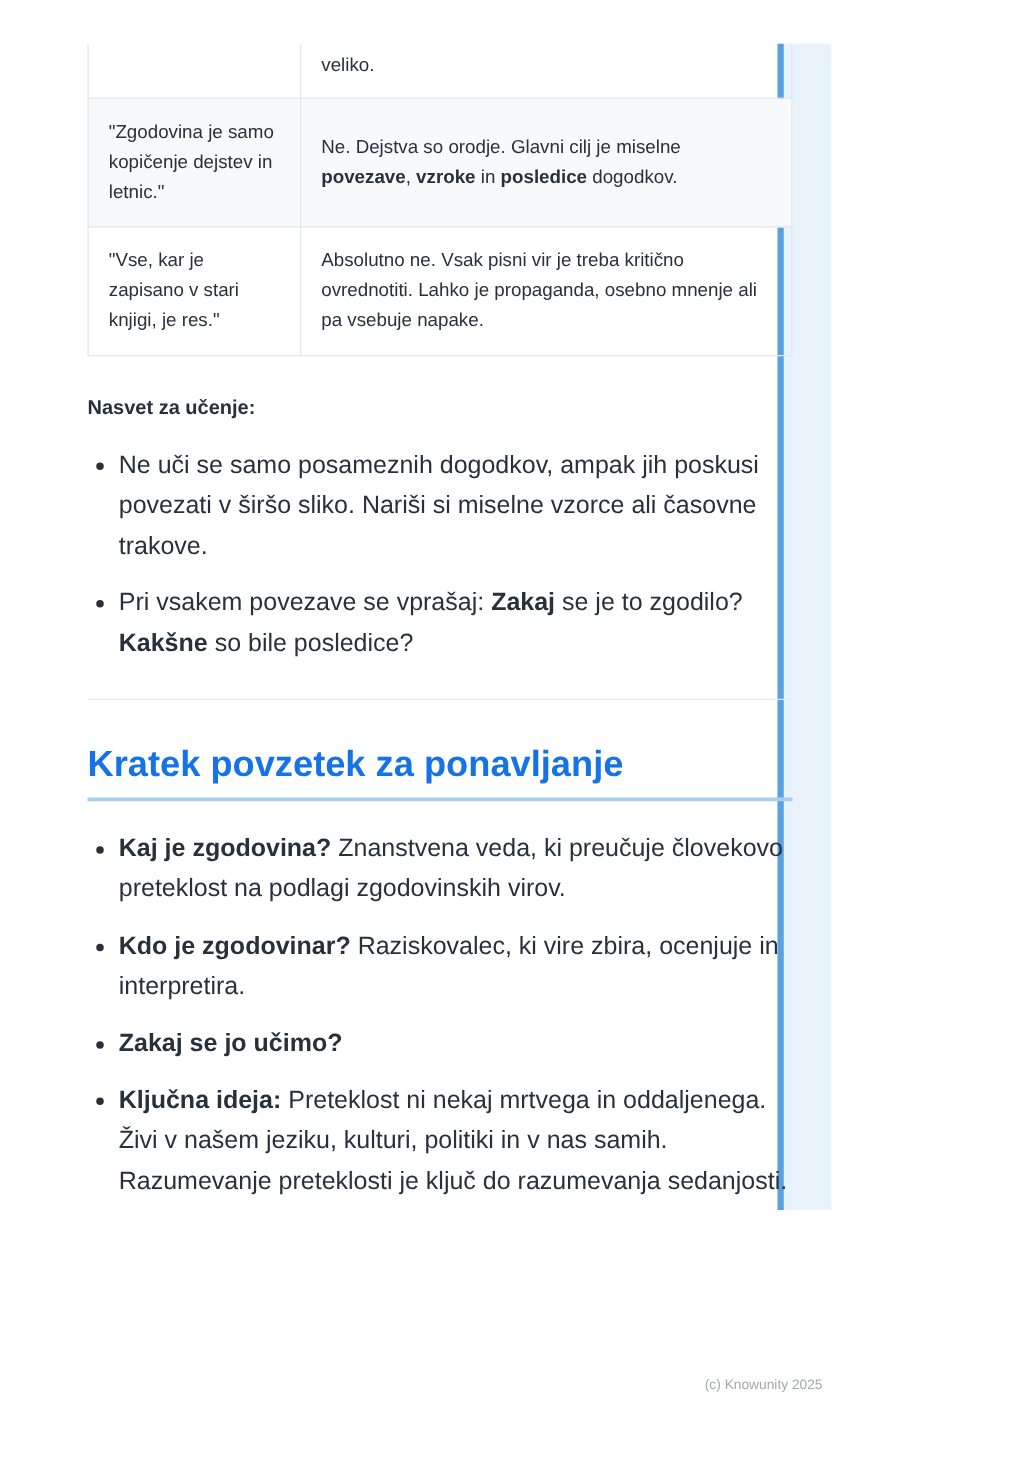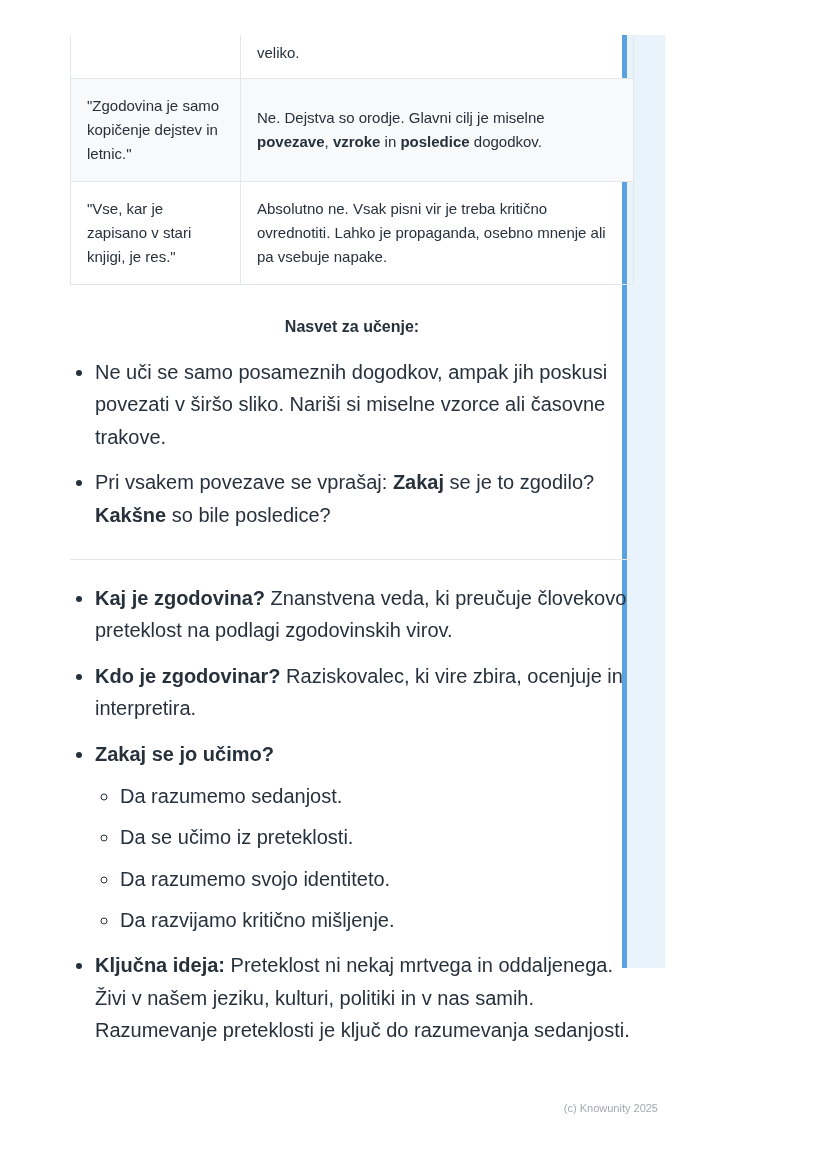--- a/index.html
+++ b/index.html
@@ -23,21 +23,21 @@
   }
   table.misc td {
     border: 1px solid #e3e6ea;
     padding: 15px 16px;
     vertical-align: middle;
   }
   table.misc td.lcol { width: 170px; }
   tr.partial td { border-top: none; padding-top: 6px; padding-bottom: 13px; vertical-align: top; }
   tr.shaded { background: #f7f9fb; }
 
-  .tip-heading { margin-top: 33px; font-size: 16px; font-weight: bold; text-align: center; }
+  .tip-heading { margin-top: 33px; font-size: 16px; font-weight: bold; }
 
   ul.bullets {
     margin-top: 20px;
     padding-left: 25px;
     font-size: 20px;
     line-height: 1.62;
     list-style: disc outside;
   }
   ul.bullets > li { margin-bottom: 13px; }
   ul.bullets ul.sub {
@@ -120,32 +120,27 @@
 
     <p class="tip-heading">Nasvet za učenje:</p>
 
     <ul class="bullets">
       <li><span>Ne uči se samo posameznih dogodkov, ampak jih poskusi povezati v širšo sliko. Nariši si miselne vzorce ali časovne trakove.</span></li>
       <li><span>Pri vsakem povezave se vprašaj: </span><strong>Zakaj</strong><span> se je to zgodilo? </span><strong>Kakšne</strong><span> so bile posledice?</span></li>
     </ul>
 
     <hr class="divider">
 
+    <h2 class="summary-title">Kratek povzetek za ponavljanje</h2>
 
     <ul class="bullets summary-list">
       <li><strong>Kaj je zgodovina?</strong><span> Znanstvena veda, ki preučuje človekovo preteklost na podlagi zgodovinskih virov.</span></li>
       <li><strong>Kdo je zgodovinar?</strong><span> Raziskovalec, ki vire zbira, ocenjuje in interpretira.</span></li>
       <li>
         <span><strong>Zakaj se jo učimo?</strong></span>
-        <ul class="sub">
-          <li>Da razumemo sedanjost.</li>
-          <li>Da se učimo iz preteklosti.</li>
-          <li>Da razumemo svojo identiteto.</li>
-          <li>Da razvijamo kritično mišljenje.</li>
-        </ul>
       </li>
       <li><strong>Ključna ideja:</strong><span> Preteklost ni nekaj mrtvega in oddaljenega. Živi v našem jeziku, kulturi, politiki in v nas samih. Razumevanje preteklosti je ključ do razumevanja sedanjosti.</span></li>
     </ul>
 
   </div>
 
   <div class="footer-copy">(c) Knowunity 2025</div>
 
 </div>
 

